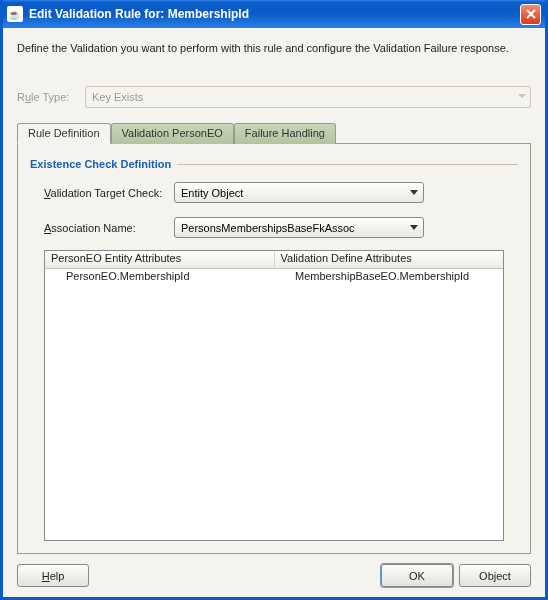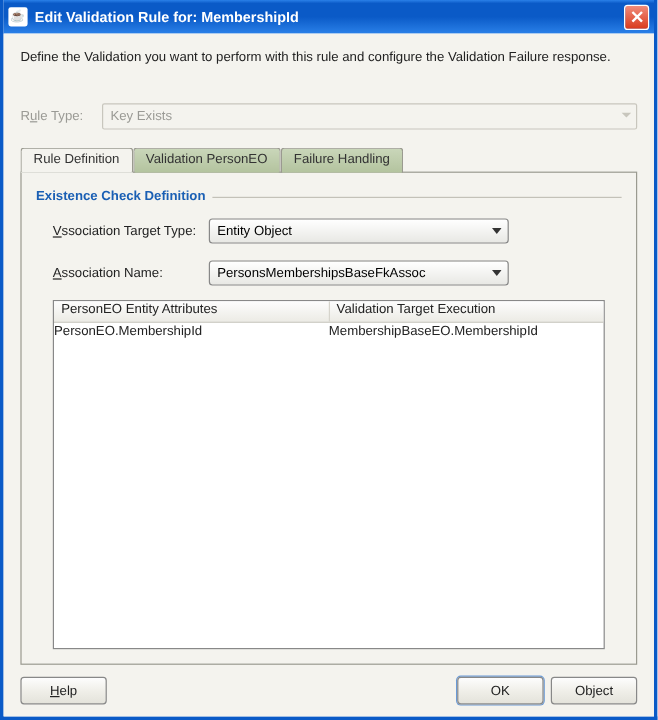--- a/index.html
+++ b/index.html
@@ -192,21 +192,21 @@
     height: 18px;
   }
   .th {
     flex: 1;
     padding: 1px 6px;
     border-right: 1px solid #d6d4cc;
     color: #222;
   }
   .th:last-child { border-right: none; }
   .tr { display: flex; height: 16px; }
-  .td { flex: 1; padding: 1px 0; color: #222; }
+  .td { flex: 1; padding: 1px 21px; color: #222; }
   .footer {
     display: flex;
     margin-top: 10px;
     align-items: center;
   }
   .btn {
     height: 23px;
     min-width: 72px;
     border: 1px solid #888;
     border-radius: 3px;
@@ -263,21 +263,21 @@
     </div>
 
     <div class="tabpanel">
       <div class="grouplabel">
         <span>Existence Check Definition</span>
         <div class="line"></div>
       </div>
 
       <div class="formrow">
         <div class="flbl">
-          <u>V</u><span>ssociation Target Type:</span>
+          <u>V</u><span>alidation Target Check:</span>
         </div>
         <div class="combo">
           <div class="combo-inner">
             <span>Entity Object</span>
           </div>
           <div class="combo-arrow">
             <svg width="8" height="5">
                 <path d="M0 0 L8 0 L4 5 Z" fill="#333"></path>
               </svg>
           </div>
@@ -296,21 +296,21 @@
             <svg width="8" height="5">
                 <path d="M0 0 L8 0 L4 5 Z" fill="#333"></path>
               </svg>
           </div>
         </div>
       </div>
 
       <div class="tablewrap">
         <div class="thead">
           <div class="th">PersonEO Entity Attributes</div>
-          <div class="th">Validation Target Execution</div>
+          <div class="th">Validation Define Attributes</div>
         </div>
         <div class="tr">
           <div class="td">PersonEO.MembershipId</div>
           <div class="td">MembershipBaseEO.MembershipId</div>
         </div>
       </div>
     </div>
 
     <div class="footer">
       <div class="btn">

